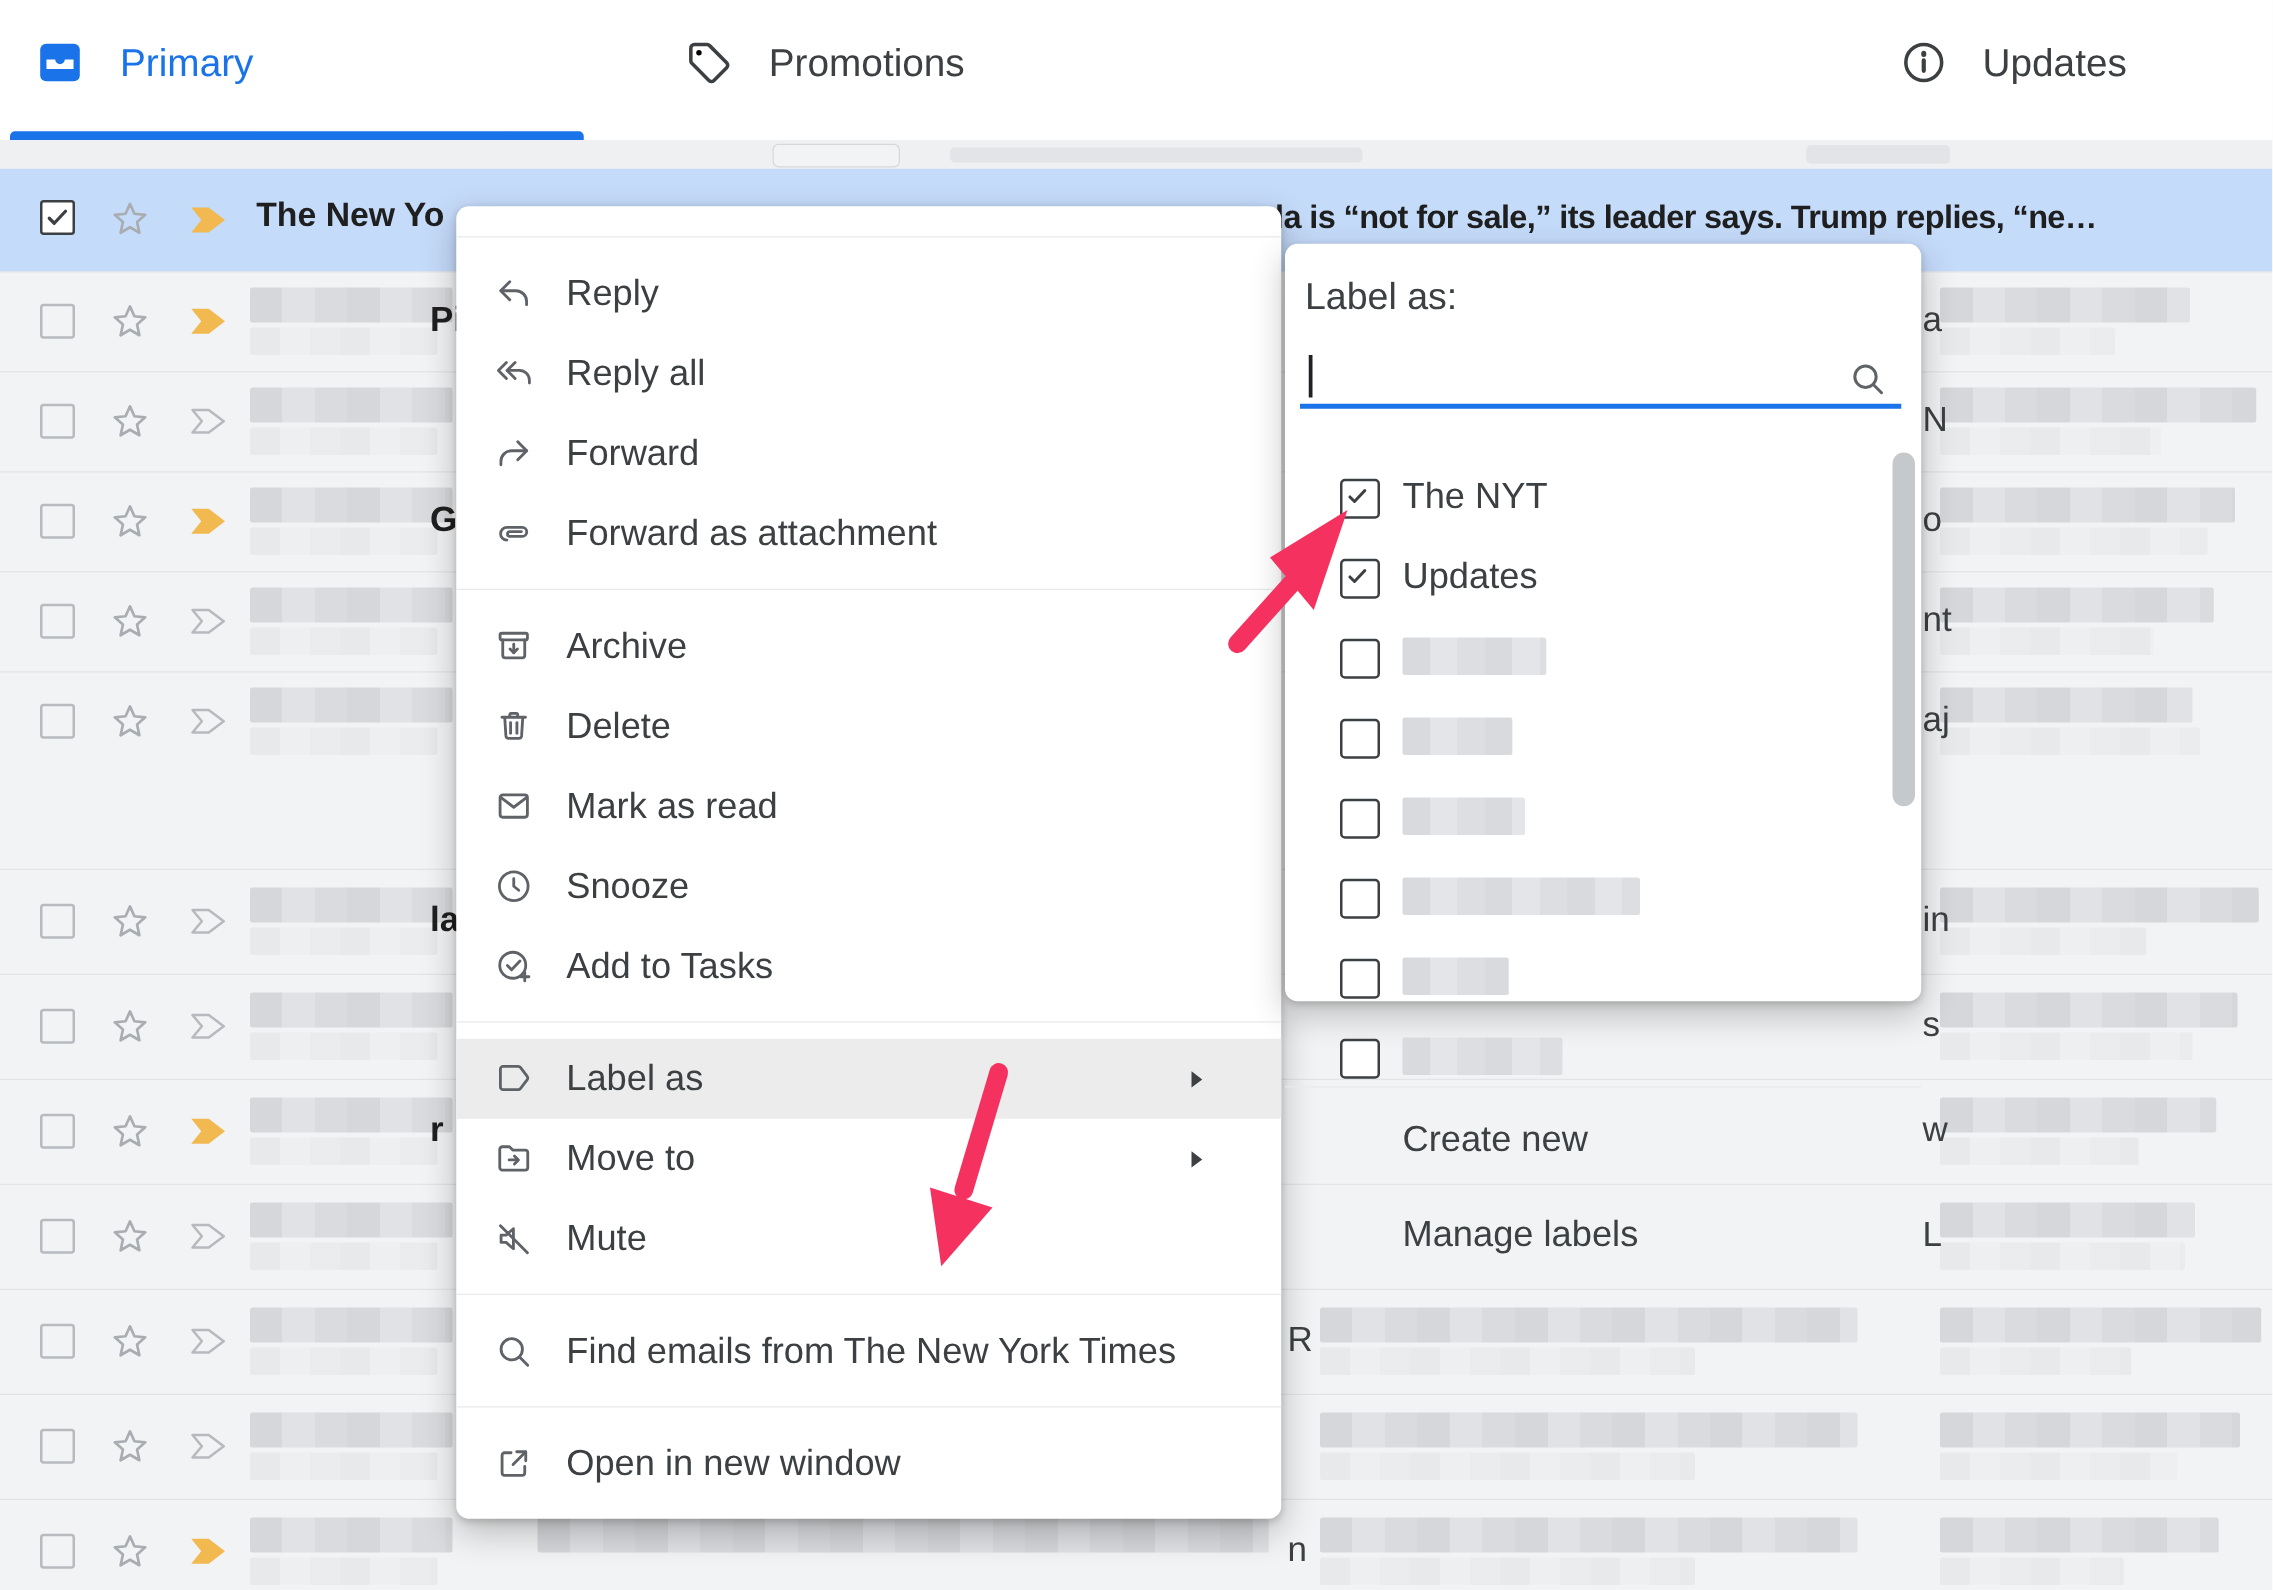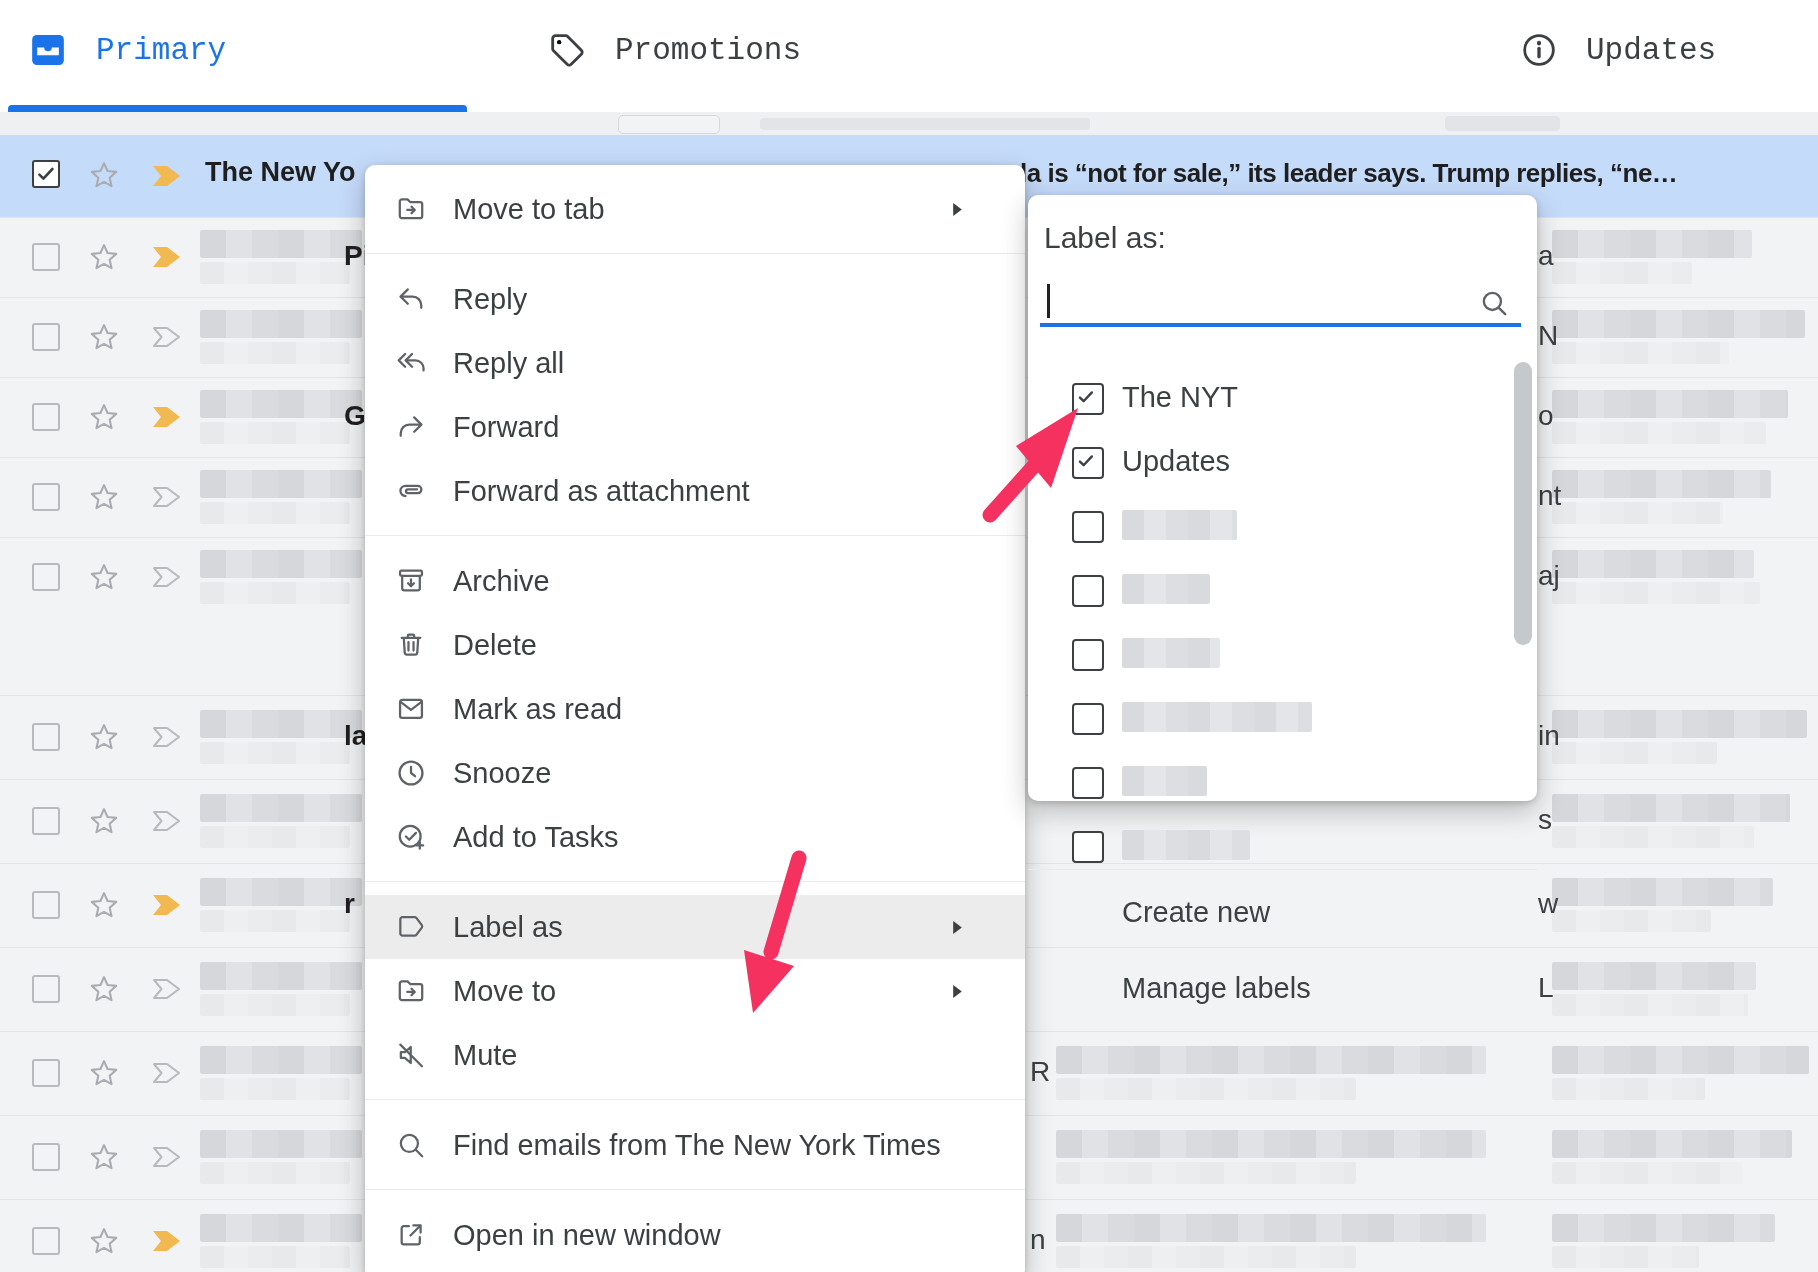--- a/index.html
+++ b/index.html
@@ -1,20 +1,20 @@
 <!DOCTYPE html>
 <html style="--accent: #1a73e8; --selection: #c5dbfa; --arrow-pink: #f4315f; --highlight: #ececec;"><head>
 <meta charset="utf-8">
 <style>
   html,body{margin:0;padding:0;background:#fff;font-family:"Liberation Sans",sans-serif;}
   #stage{position:relative;width:1818px;height:1272px;overflow:hidden;background:#fff;}
   .abs{position:absolute;}
 
   
-  #tab-bar{position:absolute;left:0;top:0;width:1818px;height:112px;background:#fff;z-index:3;font-family:Liberation Mono, monospace;}
+  #tab-bar{position:absolute;left:0;top:0;width:1818px;height:112px;background:#fff;z-index:3;}
   .tab{position:absolute;top:0;height:112px;cursor:pointer;}
   .tab-icon{position:absolute;top:30px;width:40px;height:40px;}
   .tab-label{position:absolute;top:33px;font-size:31px;font-weight:500;color:#3c4043;white-space:nowrap;}
   .tab-label.active{color:var(--accent);}
   #tab-underline{position:absolute;left:8px;top:105px;width:459px;height:7px;background:var(--accent);border-radius:4px 4px 0 0;}
 
   
   #list-region{position:absolute;left:0;top:112px;width:1818px;height:1160px;background:#f2f3f4;z-index:1;}
   .row-sep{position:absolute;left:0;width:1818px;height:1px;background:#e2e4e6;}
   #top-sliver{position:absolute;left:0;top:112px;width:1818px;height:23px;background:#eff0f1;z-index:2;}
@@ -321,35 +321,20 @@
         <div class="tab-icon" style="left: 155px;"><svg viewBox="0 0 24 24" fill="none" stroke="#3c4043" stroke-width="1.7" stroke-linecap="round" stroke-linejoin="round">
             <circle cx="12" cy="12" r="8.6"></circle>
             <path d="M12 11v5" stroke-width="2"></path>
             <path d="M12 7.6v.5" stroke-width="2.4"></path>
           </svg></div>
         <div class="tab-label" style="left: 222px;">Updates</div>
       </div>
     </div>
 
   <div id="context-menu">
-      <div class="menu-item">
-        <div class="menu-ic">
-          <svg viewBox="0 0 24 24" fill="none" stroke="currentColor" stroke-width="1.7" stroke-linecap="round" stroke-linejoin="round">
-            <path d="M3.6 6.4c0-.9.7-1.6 1.6-1.6h4.2l2 2h7.4c.9 0 1.6.7 1.6 1.6v8.8c0 .9-.7 1.6-1.6 1.6H5.2c-.9 0-1.6-.7-1.6-1.6z"></path>
-            <path d="M9.2 12.7h5.2"></path>
-            <path d="M12.4 10.3l2.4 2.4-2.4 2.4"></path>
-          </svg>
-        </div>
-        <div class="menu-label">Move to tab</div>
-        <div class="menu-arrow">
-          <svg width="11" height="15" viewBox="0 0 10 14">
-            <polygon points="1,1 9,7 1,13" fill="#3c4043"></polygon>
-          </svg>
-        </div>
-      </div>
       <div class="menu-sep"></div>
       <div class="menu-item">
         <div class="menu-ic">
           <svg viewBox="0 0 24 24" fill="none" stroke="currentColor" stroke-width="1.7" stroke-linecap="round" stroke-linejoin="round">
             <path d="M9.6 4.8 4.2 10.2l5.4 5.4"></path>
             <path d="M4.4 10.2h8.9a6.4 6.4 0 0 1 6.4 6.4v2"></path>
           </svg>
         </div>
         <div class="menu-label">Reply</div>
       </div>

